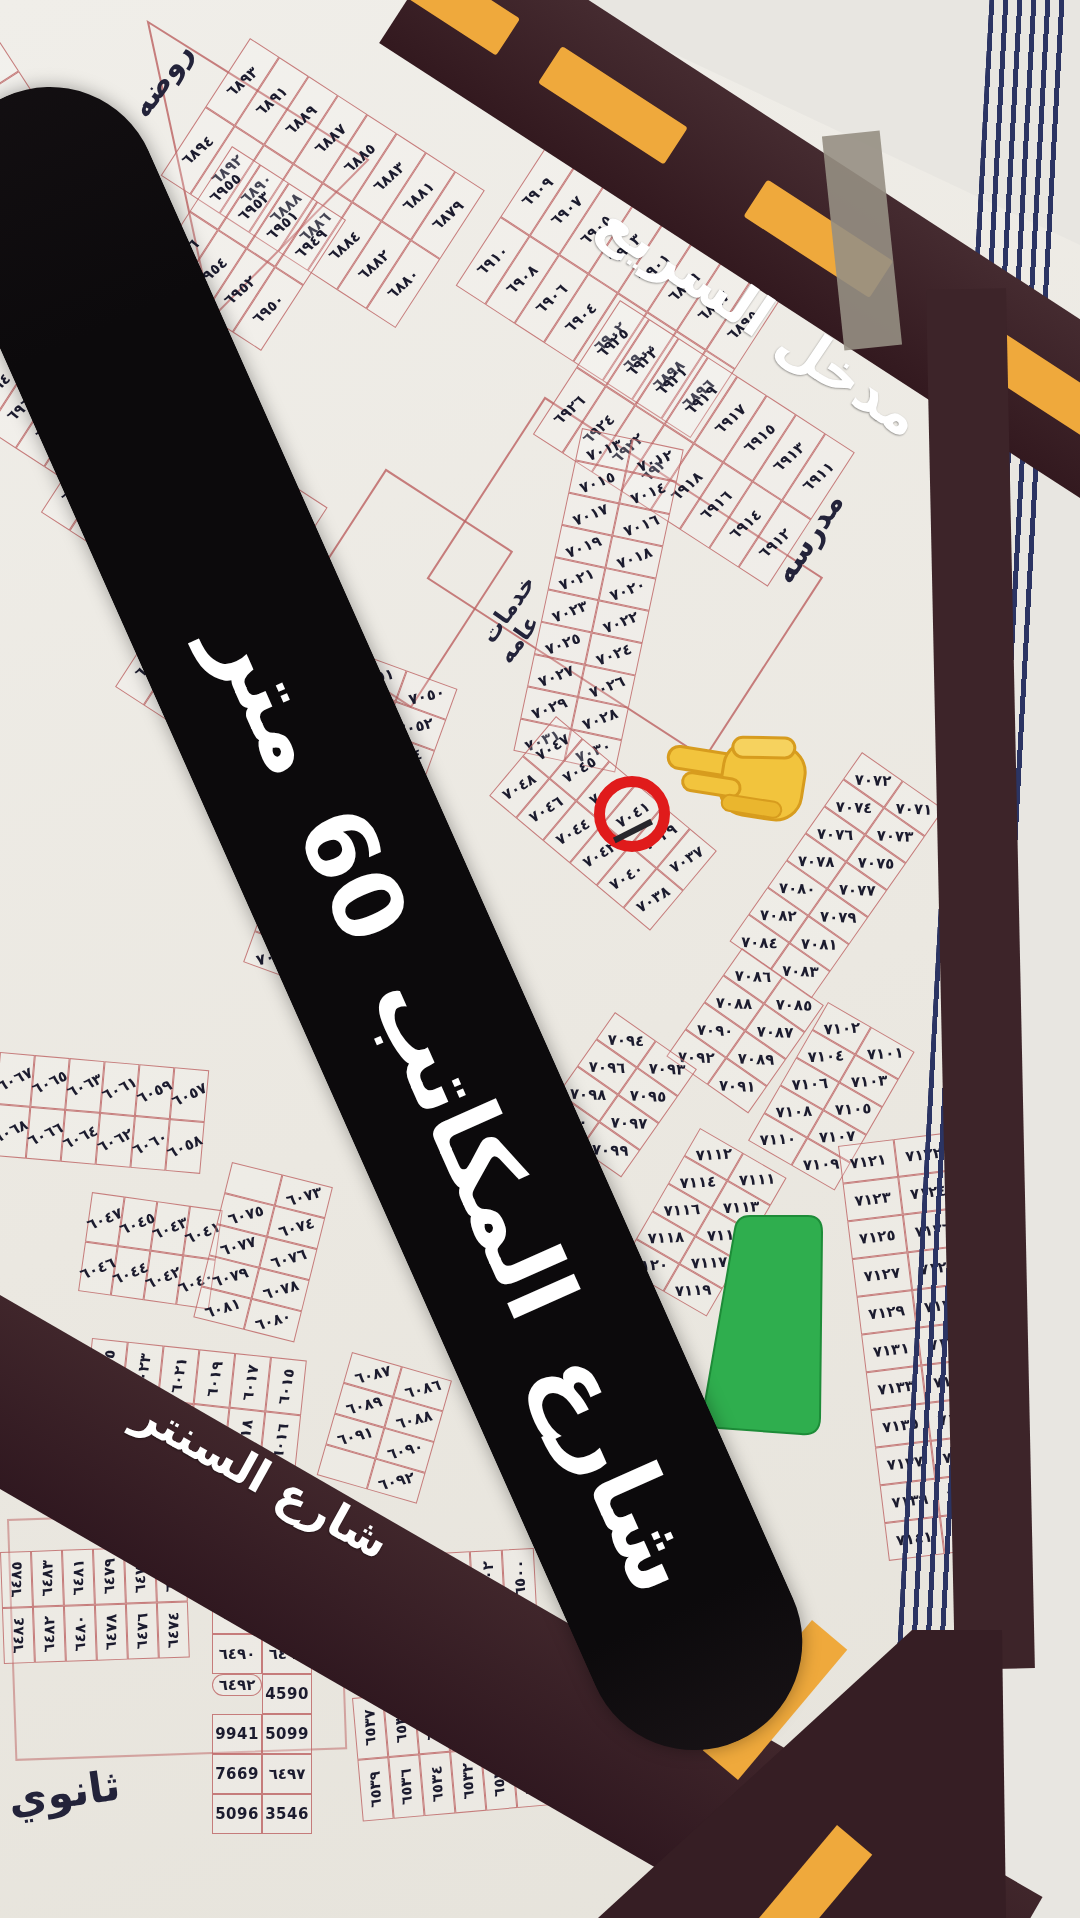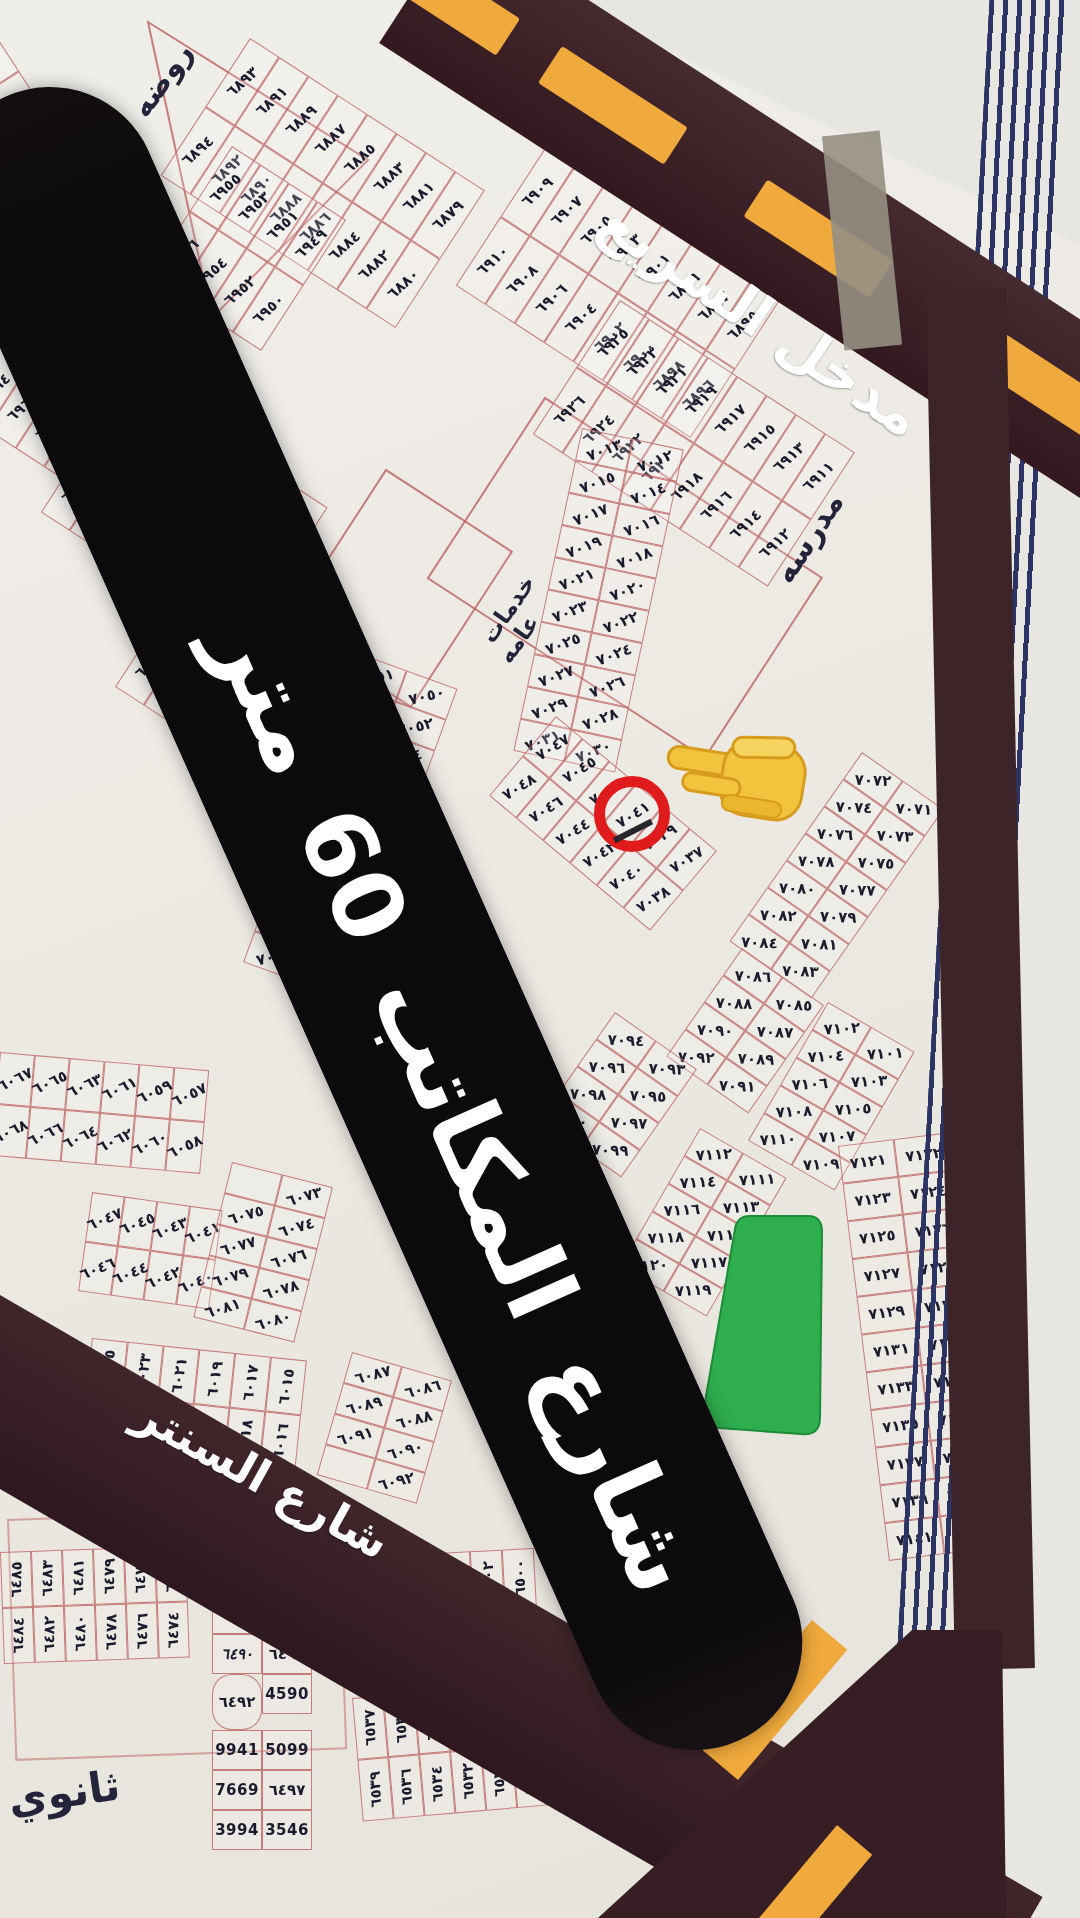--- a/index.html
+++ b/index.html
@@ -1157,28 +1157,28 @@
         </div>
         <div class="pcell" style="width: 50px; height: 40px;">
           <span class="pnum" style="transform: rotate(0deg);">٦٤٨٨</span>
         </div>
       </div>
       <div class="prow">
         <div class="pcell" style="width: 50px; height: 40px;">
           <span class="pnum" style="transform: rotate(0deg);">٦٤٩١</span>
         </div>
         <div class="pcell" style="width: 50px; height: 40px;">
-          <span class="pnum" style="transform: rotate(0deg); font-style: italic;">٦٤٩٠</span>
+          <span class="pnum" style="transform: rotate(0deg);">٦٤٩٠</span>
         </div>
       </div>
       <div class="prow">
         <div class="pcell" style="width: 50px; height: 40px;">
           <span class="pnum" style="transform: rotate(0deg);">4590</span>
         </div>
-        <div class="pcell" style="width: 50px; height: 56px; border-radius: 20px;">
+        <div class="pcell" style="width: 50px; height: 22px; border-radius: 20px;">
           <span class="pnum" style="transform: rotate(0deg);">٦٤٩٢</span>
         </div>
       </div>
       <div class="prow">
         <div class="pcell" style="width: 50px; height: 40px;">
           <span class="pnum" style="transform: rotate(0deg);">5099</span>
         </div>
         <div class="pcell" style="width: 50px; height: 40px;">
           <span class="pnum" style="transform: rotate(0deg);">9941</span>
         </div>
@@ -1189,21 +1189,21 @@
         </div>
         <div class="pcell" style="width: 50px; height: 40px;">
           <span class="pnum" style="transform: rotate(0deg);">7669</span>
         </div>
       </div>
       <div class="prow">
         <div class="pcell" style="width: 50px; height: 40px;">
           <span class="pnum" style="transform: rotate(0deg);">3546</span>
         </div>
         <div class="pcell" style="width: 50px; height: 40px;">
-          <span class="pnum" style="transform: rotate(0deg);">3994</span>
+          <span class="pnum" style="transform: rotate(0deg);">5096</span>
         </div>
       </div>
     </div>
     <div class="blk" style="left: 342px; top: 1558px; transform: rotate(-3deg);">
       <div class="prow">
         <div class="pcell" style="width: 32px; height: 58px;">
           <span class="pnum" style="transform: rotate(-87deg);">٦٥٠٠</span>
         </div>
         <div class="pcell" style="width: 32px; height: 58px;">
           <span class="pnum" style="transform: rotate(-87deg);">٦٥٠٢</span>

